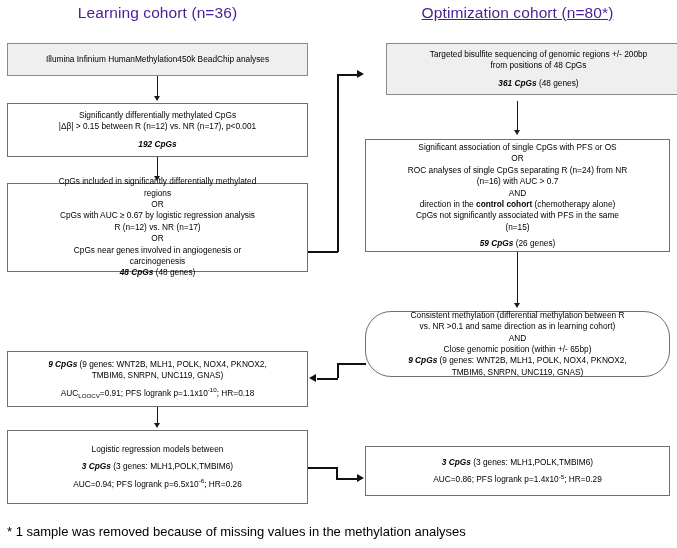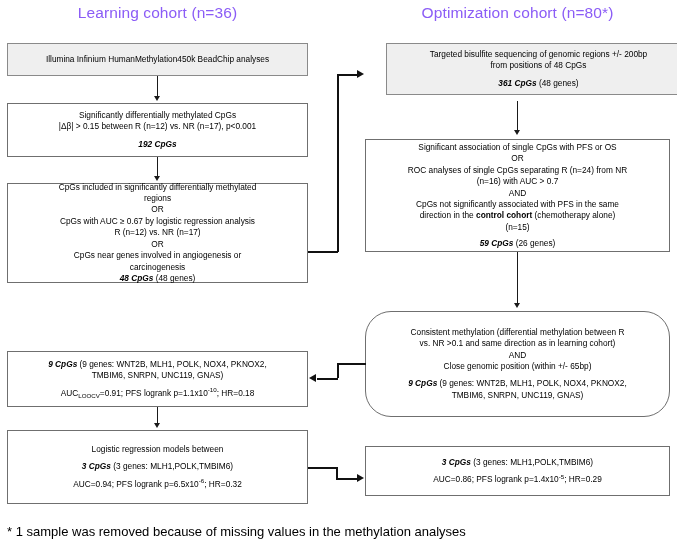--- a/index.html
+++ b/index.html
@@ -15,26 +15,26 @@
     position: relative;
     width: 677px;
     height: 548px;
     background: #ffffff;
     overflow: hidden;
   }
   .col-title {
     position: absolute;
     font-size: 15.5px;
     text-align: center;
-    color: #8b5cf6;
+    color: #4c1d95;
     white-space: nowrap;
     letter-spacing: 0.1px;
   }
   #title-learning { left: 7px; top: 4px; width: 301px; }
-  #title-optimization { left: 365px; top: 4px; width: 305px; }
+  #title-optimization { left: 365px; top: 4px; width: 305px; text-decoration: underline; }
 
   .box {
     position: absolute;
     box-sizing: border-box;
     border: 1px solid #6f6f6f;
     background: #ffffff;
     display: flex;
     flex-direction: column;
     justify-content: center;
     text-align: center;
@@ -117,21 +117,21 @@
     <p>Illumina Infinium HumanMethylation450k BeadChip analyses</p>
   </div>
 
   <div class="box" style="left:7px; top:103px; width:301px; height:54px;">
     <p>Significantly differentially methylated CpGs</p>
     <p><span>|Δβ| &gt; 0.15 between R (n=12) </span><span class="ital">vs.</span><span> NR (n=17), p&lt;0.001</span></p>
     <div class="gap"></div>
     <p class="bi">192 CpGs</p>
   </div>
 
-  <div class="box" style="left:7px; top:183px; width:301px; height:100px;">
+  <div class="box" style="left:7px; top:183px; width:301px; height:89px;">
     <p>CpGs included in significantly differentially methylated</p>
     <p>regions</p>
     <p class="ital">OR</p>
     <p>CpGs with AUC ≥ 0.67 by logistic regression analysis</p>
     <p><span>R (n=12) </span><span class="ital">vs.</span><span> NR (n=17)</span></p>
     <p class="ital">OR</p>
     <p>CpGs near genes involved in angiogenesis or</p>
     <p>carcinogenesis</p>
     <div class="gap"></div>
     <p><span class="bi">48 CpGs</span><span class="ital"> (48 genes)</span></p>
@@ -142,44 +142,44 @@
     <p class="ital">TMBIM6, SNRPN, UNC119, GNAS)</p>
     <div class="gap"></div>
     <p><span>AUC</span><sub>LOOCV</sub><span>=0.91; PFS logrank p=1.1x10</span><sup>-10</sup><span>; HR=0.18</span></p>
   </div>
 
   <div class="box" style="left:7px; top:430px; width:301px; height:74px;">
     <p>Logistic regression models between</p>
     <div class="gap"></div>
     <p><span class="bi">3 CpGs</span><span class="ital"> (3 genes: MLH1,POLK,TMBIM6)</span></p>
     <div class="gap"></div>
-    <p><span>AUC=0.94; PFS logrank p=6.5x10</span><sup>-6</sup><span>; HR=0.32</span></p>
+    <p><span>AUC=0.94; PFS logrank p=6.5x10</span><sup>-6</sup><span>; HR=0.26</span></p>
   </div>
 
   <div class="box shaded" style="left:386px; top:43px; width:305px; height:52px;">
     <p>Targeted bisulfite sequencing of genomic regions +/- 200bp</p>
     <p>from positions of 48 CpGs</p>
     <div class="gap"></div>
     <p><span class="bi">361 CpGs</span><span class="ital"> (48 genes)</span></p>
   </div>
 
   <div class="box" style="left:365px; top:139px; width:305px; height:113px;">
     <p>Significant association of single CpGs with PFS or OS</p>
     <p class="ital">OR</p>
     <p>ROC analyses of single CpGs separating R (n=24) from NR</p>
     <p>(n=16) with AUC &gt; 0.7</p>
     <p class="ital">AND</p>
+    <p><span>direction  in the </span><span class="bold">control cohort</span><span> (chemotherapy alone)</span></p>
     <p>CpGs not significantly associated with PFS in the same</p>
-    <p><span>direction  in the </span><span class="bold">control cohort</span><span> (chemotherapy alone)</span></p>
     <p>(n=15)</p>
     <div class="gap"></div>
     <p><span class="bi">59 CpGs</span><span class="ital"> (26 genes)</span></p>
   </div>
 
-  <div class="box" style="left:365px; top:311px; width:305px; height:106px;border-radius:26px;">
+  <div class="box" style="left:365px; top:311px; width:305px; height:66px;border-radius:26px;">
     <p>Consistent methylation (differential methylation between R</p>
     <p><span class="ital">vs.</span><span> NR &gt;0.1 and same direction as in learning cohort)</span></p>
     <p class="ital">AND</p>
     <p>Close genomic position (within +/- 65bp)</p>
     <div class="gap"></div>
     <p><span class="bi">9 CpGs</span><span class="ital"> (9 genes: WNT2B, MLH1, POLK, NOX4, PKNOX2,</span></p>
     <p class="ital">TMBIM6, SNRPN, UNC119, GNAS)</p>
   </div>
 
   <div class="box" style="left:365px; top:446px; width:305px; height:50px;">

